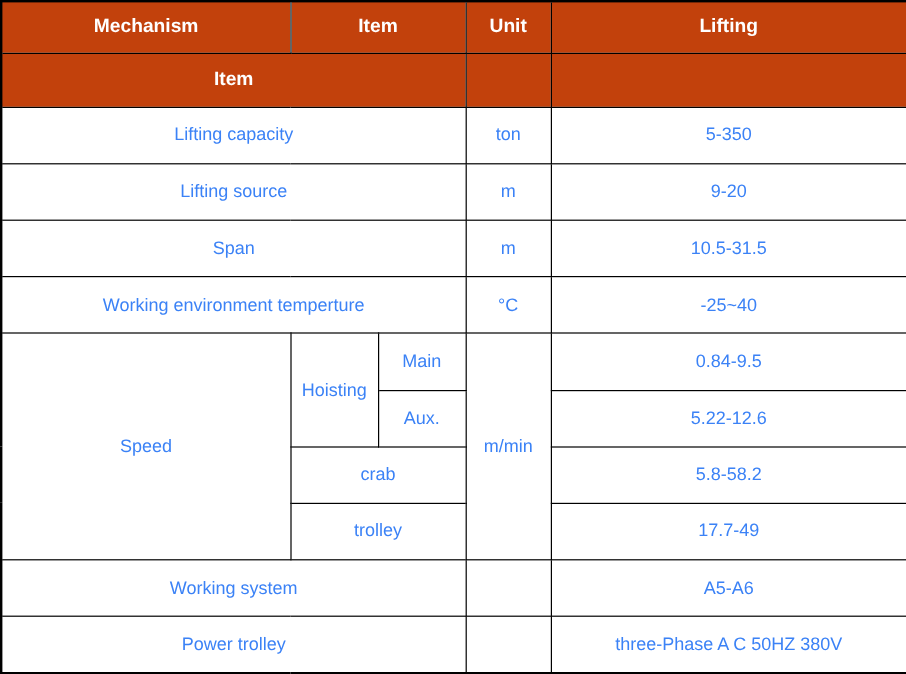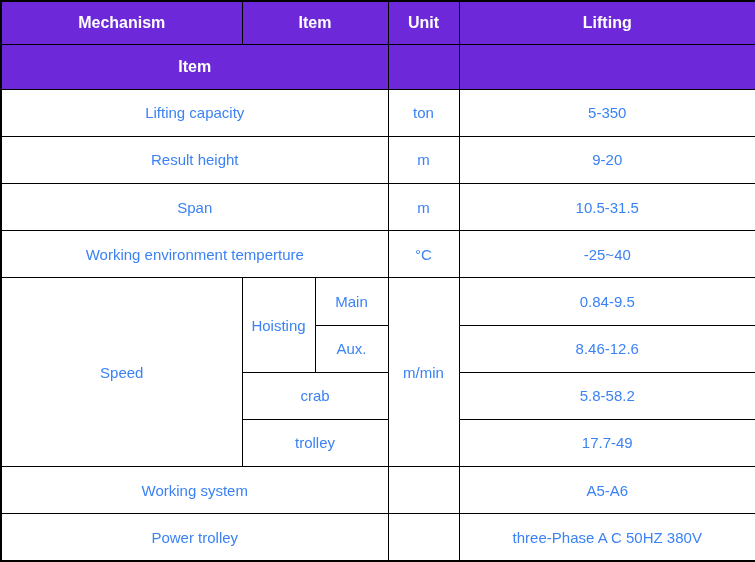--- a/index.html
+++ b/index.html
@@ -16,21 +16,21 @@
     border: 2px solid #000000;
   }
   .spec-table td, .spec-table th {
     border: 1px solid #000000;
     text-align: center;
     vertical-align: middle;
     overflow: hidden;
     white-space: nowrap;
   }
   .hdr {
-    background: #6d28d9;
+    background: #c2410c;
     color: #ffffff;
     font-weight: bold;
     font-size: 16px;
   }
   .spec-table td {
     color: #3b82f6;
     font-size: 15px;
     background: #ffffff;
   }
   tr.row-h1 { height: 42px; }
@@ -63,21 +63,21 @@
     <th class="hdr"></th>
   </tr>
 
   <tr class="row-body">
     <td colspan="3">Lifting capacity</td>
     <td>ton</td>
     <td>5-350</td>
   </tr>
 
   <tr class="row-body">
-    <td colspan="3">Result height</td>
+    <td colspan="3">Lifting source</td>
     <td>m</td>
     <td>9-20</td>
   </tr>
 
   <tr class="row-body">
     <td colspan="3">Span</td>
     <td>m</td>
     <td>10.5-31.5</td>
   </tr>
 
@@ -90,21 +90,21 @@
   <tr class="row-body">
     <td rowspan="4">Speed</td>
     <td rowspan="2">Hoisting</td>
     <td>Main</td>
     <td rowspan="4">m/min</td>
     <td>0.84-9.5</td>
   </tr>
 
   <tr class="row-body">
     <td>Aux.</td>
-    <td>8.46-12.6</td>
+    <td>5.22-12.6</td>
   </tr>
 
   <tr class="row-body">
     <td colspan="2">crab</td>
     <td>5.8-58.2</td>
   </tr>
 
   <tr class="row-body">
     <td colspan="2">trolley</td>
     <td>17.7-49</td>

